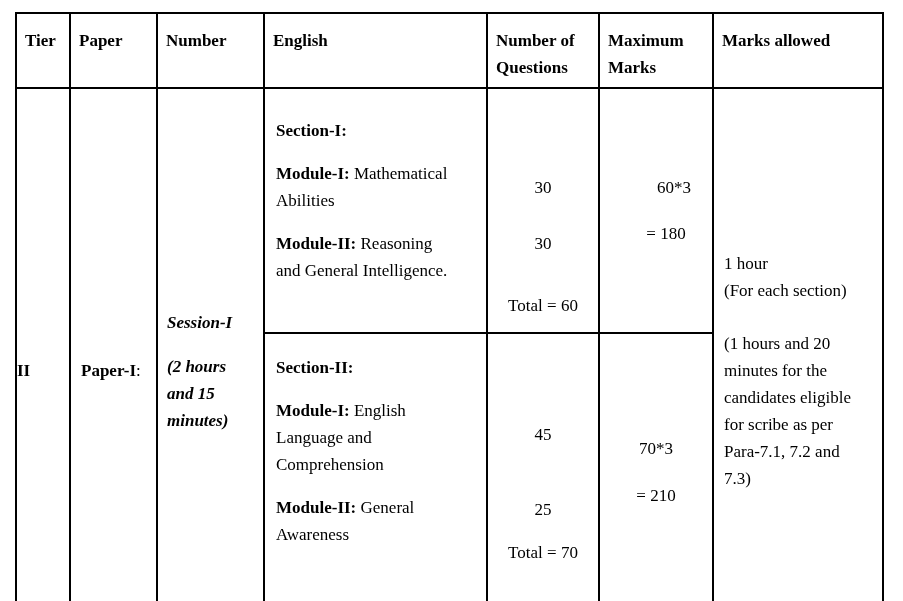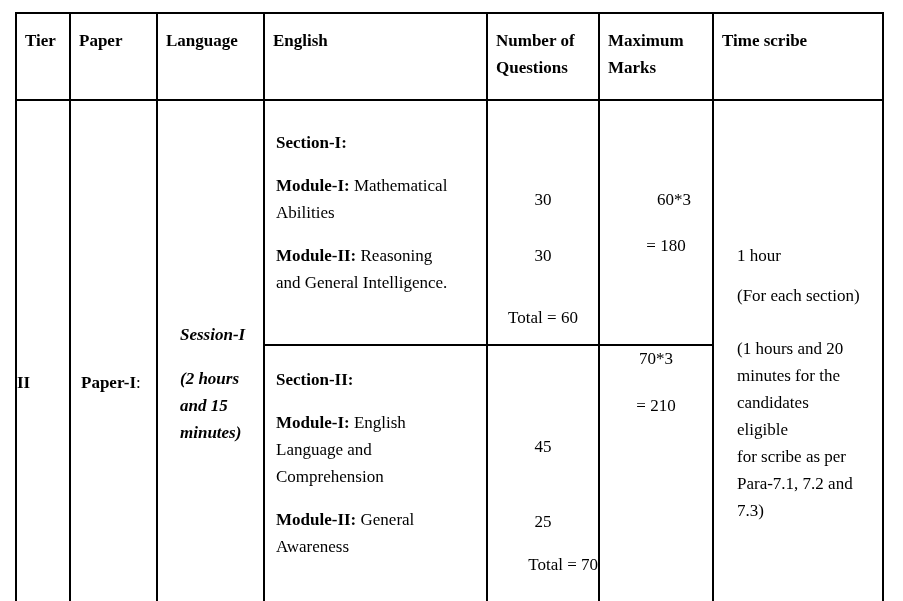--- a/index.html
+++ b/index.html
@@ -18,34 +18,34 @@
     top: 12px;
     width: 867px;
     border-collapse: collapse;
     table-layout: fixed;
   }
   th, td {
     border: 2px solid #000000;
     padding: 0;
     font-size: 17px;
   }
-  thead tr { height: 87px; padding-left: 8px; }
+  thead tr { height: 75px; padding-left: 8px; }
   tr.r1 { height: 245px; }
   tr.r2 { height: 321px; }
   th {
     text-align: left;
     vertical-align: top;
     padding: 13px 5px 0 8px;
     font-weight: bold;
     line-height: 27px;
   }
   td.mid { vertical-align: middle; }
   .bold { font-weight: bold; }
   .pre { white-space: pre-line; }
-  .m0 { margin: 13px; }
+  .m0 { margin: 0; }
   .c-tier { padding-left: 0; }
   .c-paper { padding-left: 10px; }
   .c-session { padding-left: 9px; line-height: 27px; font-style: italic; }
   .c-session .gap17 { margin-top: 17px; }
   .c-subject {
     vertical-align: top;
     padding: 0 26px 0 11px;
     line-height: 27px;
   }
   .c-subject.pt28 { padding-top: 28px; }
@@ -56,22 +56,22 @@
     text-align: center;
     line-height: 25px;
   }
   .q1 div:nth-child(1) { margin-top: 86px; }
   .q1 div:nth-child(2) { margin-top: 31px; }
   .q1 div:nth-child(3) { margin-top: 37px; }
   .m1 div:nth-child(1) { margin-top: 86px; padding-left: 36px; }
   .m1 div:nth-child(2) { margin-top: 21px; padding-left: 20px; }
   .q2 div:nth-child(1) { margin-top: 88px; }
   .q2 div:nth-child(2) { margin-top: 50px; }
-  .q2 div:nth-child(3) { margin-top: 18px; text-align: right; }
-  .m2 div:nth-child(1) { }
+  .q2 div:nth-child(3) { margin-top: 18px; }
+  .m2 div:nth-child(1) { margin-top: 102px; }
   .m2 div:nth-child(2) { margin-top: 22px; }
   .c-time {
     vertical-align: middle;
     padding-left: 10px;
     padding-right: 6px;
     line-height: 27px;
   }
   .c-time .gap26 { margin-top: 26px; }
 </style>
 </head>
@@ -85,25 +85,25 @@
       <col style="width:107px">
       <col style="width:223px">
       <col style="width:112px">
       <col style="width:114px">
       <col style="width:170px">
     </colgroup>
     <thead>
       <tr>
         <th>Tier</th>
         <th>Paper</th>
-        <th>Language</th>
+        <th>Number</th>
         <th>English</th>
         <th>Number of Questions</th>
         <th>Maximum Marks</th>
-        <th>Time scribe</th>
+        <th>Marks allowed</th>
       </tr>
     </thead>
     <tbody>
       <tr class="r1">
         <td class="mid bold c-tier" rowspan="2">II</td>
         <td class="mid c-paper" rowspan="2"><span class="bold">Paper-I</span><span>:</span></td>
         <td class="mid c-session" rowspan="2">
           <p class="m0 bold">Session-I</p>
           <p class="m0 bold pre gap17">(2 hours
 and 15

